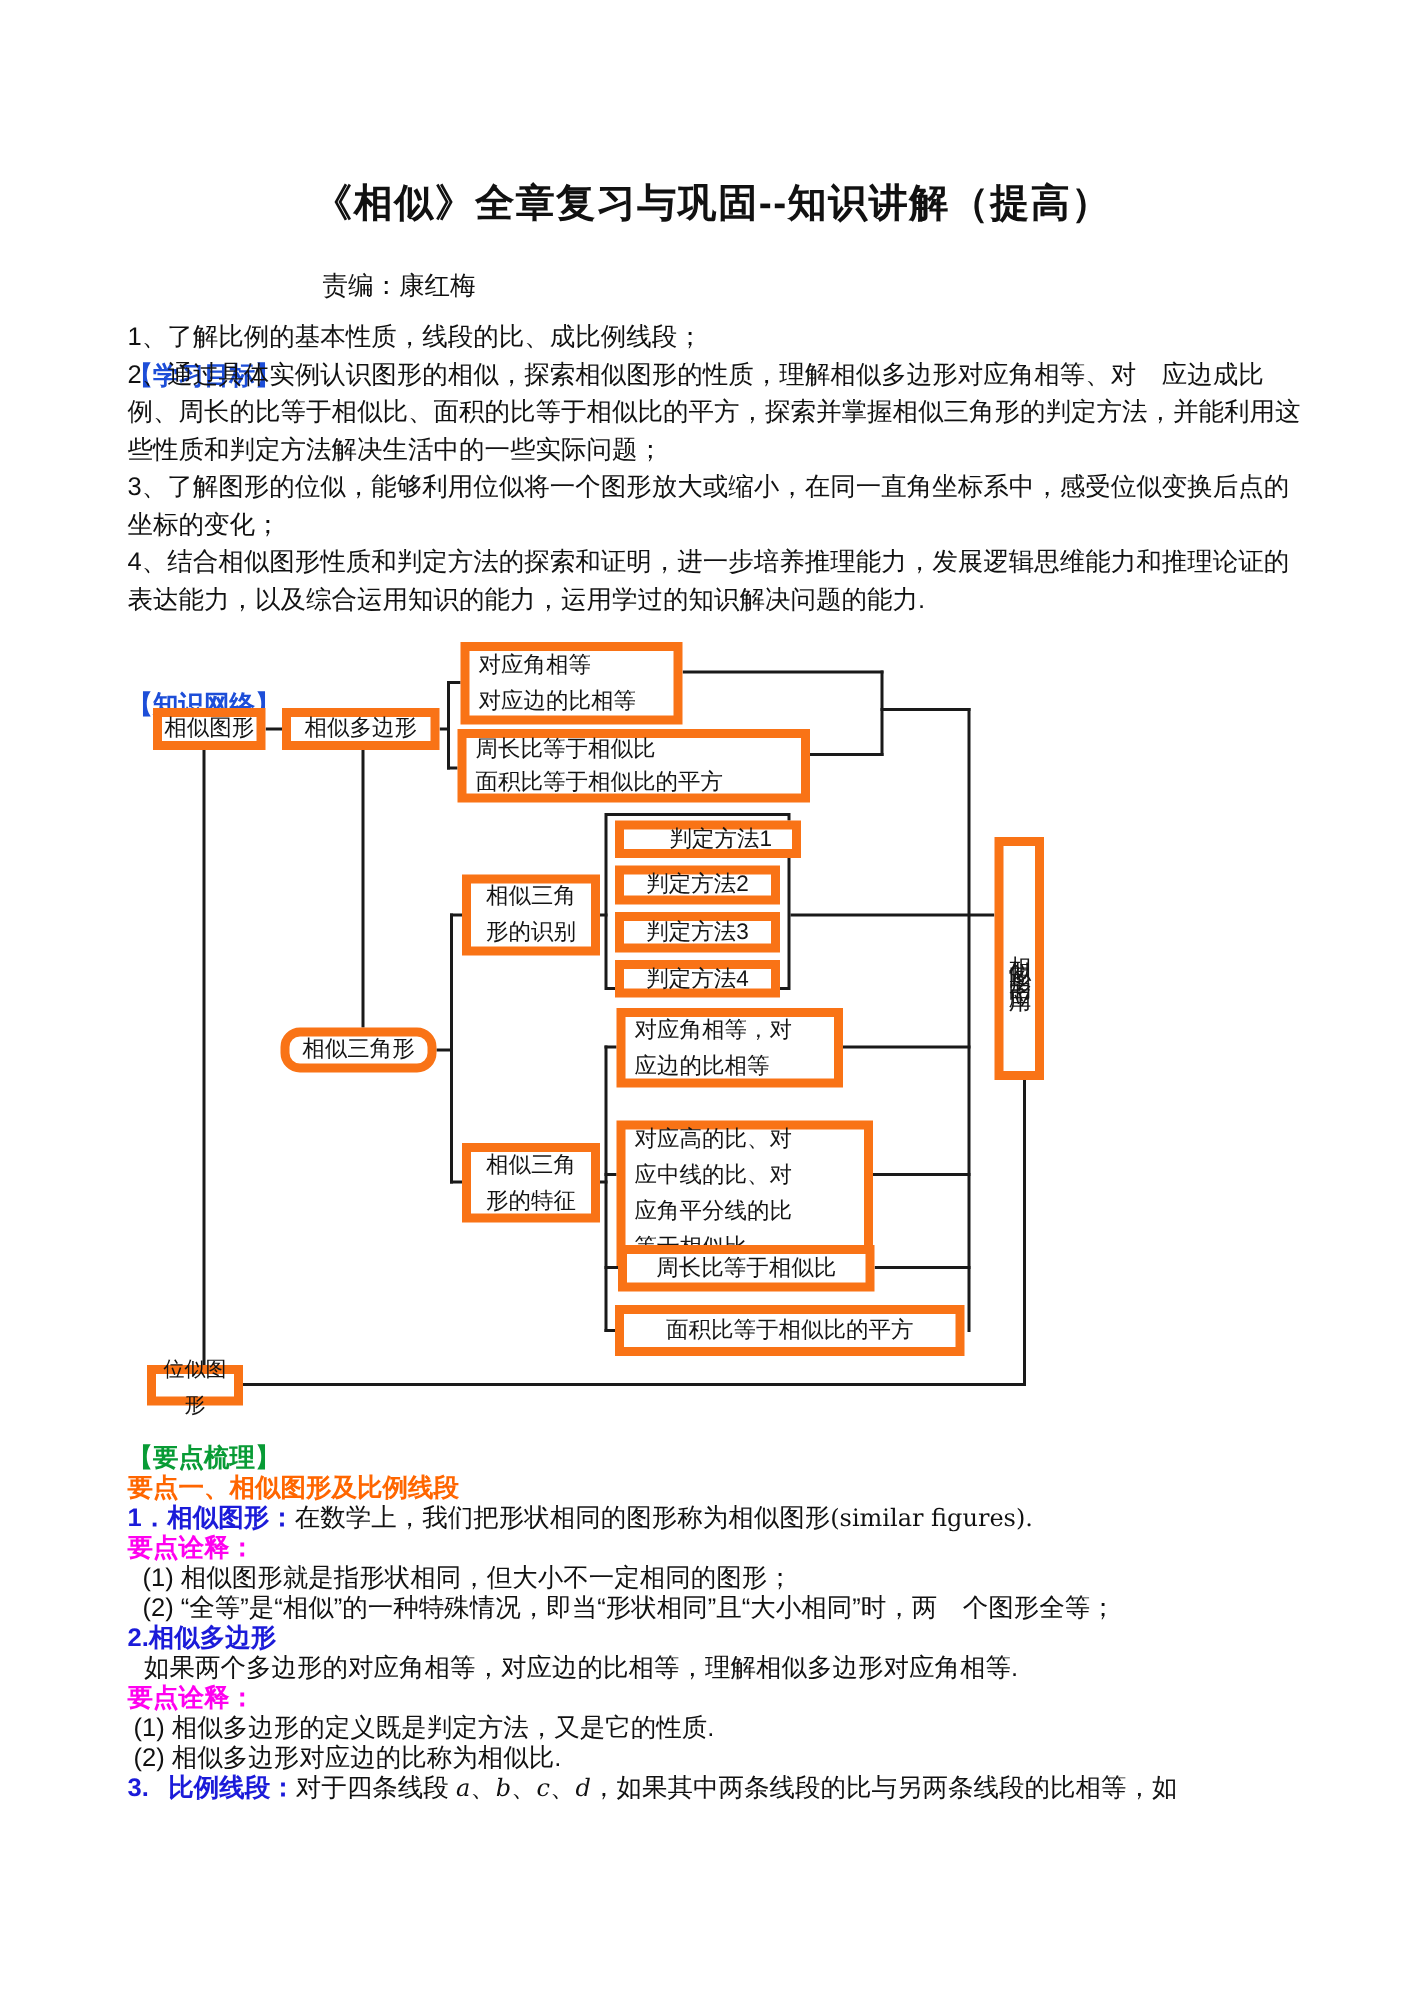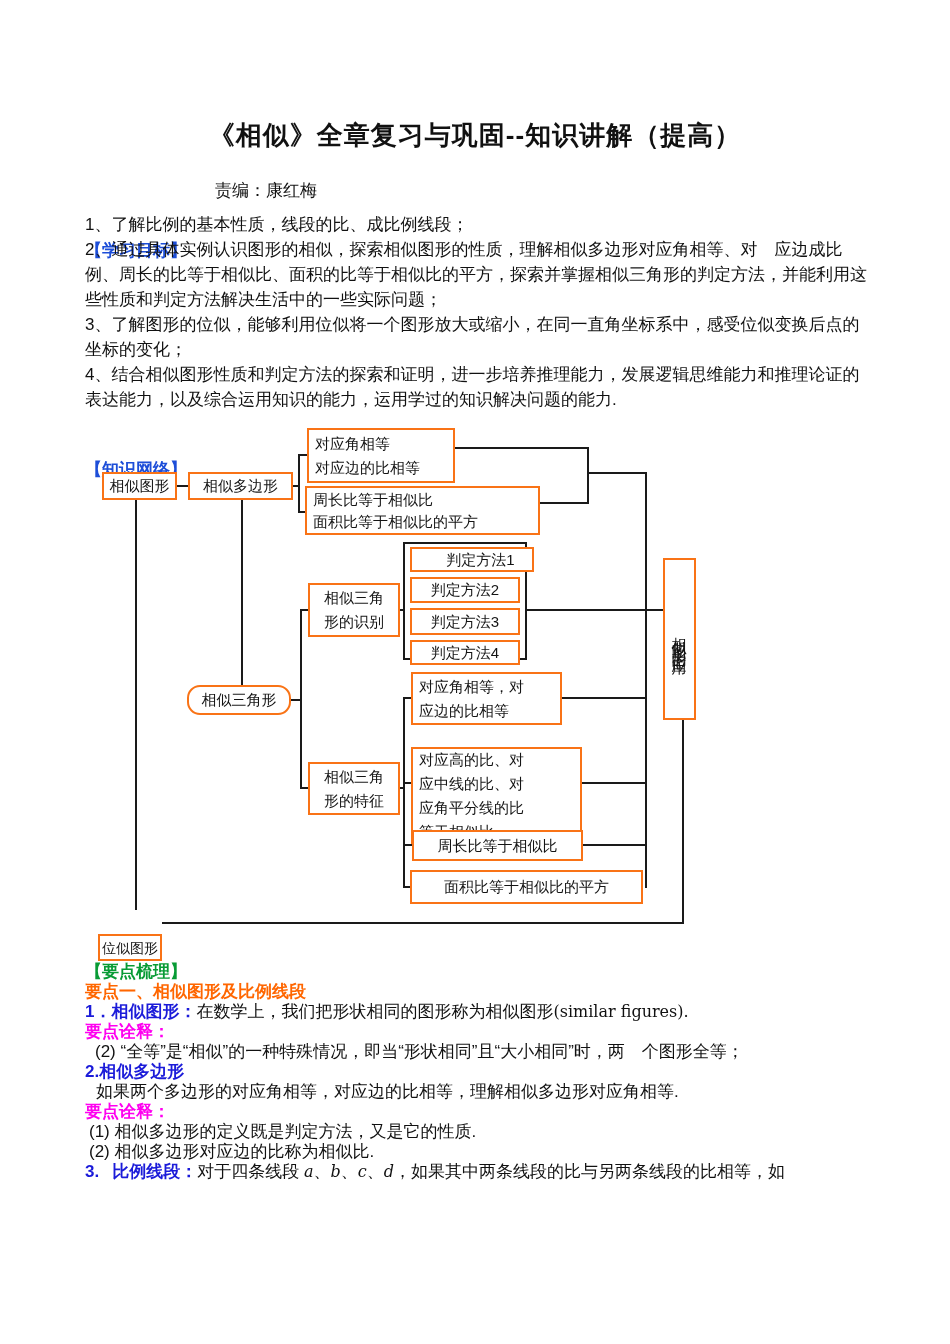--- a/index.html
+++ b/index.html
@@ -11,21 +11,21 @@
          font-size:26px;font-weight:bold;letter-spacing:1px;}
   .editor{position:absolute;left:215px;top:167px;font-size:17px;margin-top:12px;}
 
   .sec-green{position:absolute;font-size:17px;font-weight:bold;color:#1d4ed8;margin-top:48px;}
   .objectives{position:absolute;left:85px;top:212px;width:784px;
               font-size:17px;line-height:25px;}
   .objectives p{margin:0;}
 
   
   .diagram{position:absolute;left:90px;top:425px;width:625px;height:522px;}
-  .dbox{position:absolute;border:2px solid #f97316;background:#fff;box-sizing:border-box;
+  .dbox{position:absolute;border:6px solid #f97316;background:#fff;box-sizing:border-box;
         display:flex;align-items:center;justify-content:center;text-align:center;
         white-space:pre-line;font-size:15px;line-height:24px;color:#141414;}
   .dbox.tl{justify-content:flex-start;text-align:left;padding-left:6px;}
   .vbox{writing-mode:vertical-rl;letter-spacing:4px;line-height:29px;}
   .outer-rect{position:absolute;border:2px solid #1a1a1a;box-sizing:border-box;}
   .hl{position:absolute;height:2px;background:#1a1a1a;}
   .vl{position:absolute;width:2px;background:#1a1a1a;}
 
   
   .keypoints{position:absolute;left:85px;top:962px;width:792px;
@@ -114,29 +114,30 @@
     <div class="dbox" style="left:218px;top:337px;width:92px;height:53px;">相似三角
 形的特征</div>
     <div class="dbox tl" style="left:321px;top:247px;width:151px;height:53px;">对应角相等，对
 应边的比相等</div>
     <div class="dbox tl" style="left:321px;top:322px;width:171px;height:97px;">对应高的比、对
 应中线的比、对
 应角平分线的比
 等于相似比</div>
     <div class="dbox" style="left:322px;top:405px;width:171px;height:31px;">周长比等于相似比</div>
     <div class="dbox" style="left:320px;top:445px;width:233px;height:34px;">面积比等于相似比的平方</div>
-    <div class="dbox" style="left:8px;top:485px;width:64px;height:27px;font-size:14px;margin-top:24px;">位似图形</div>
+    <div class="dbox" style="left:8px;top:485px;width:64px;height:27px;font-size:14px;">位似图形</div>
     <div class="dbox vbox" style="left:573px;top:133px;width:33px;height:162px;">相似图形的应用</div>
   </div>
 
   <div class="keypoints">
     <p class="green">【要点梳理】</p>
     <p class="orange">要点一、相似图形及比例线段</p>
     <p><span class="blue">1．相似图形：</span><span>在数学上，我们把形状相同的图形称为相似图形</span><span class="en">(similar figures).</span></p>
     <p class="magenta">要点诠释：</p>
+    <p class="ind1">(1) 相似图形就是指形状相同，但大小不一定相同的图形；</p>
     <p class="ind1">(2) “全等”是“相似”的一种特殊情况，即当“形状相同”且“大小相同”时，两　个图形全等；</p>
     <p class="blue">2.相似多边形</p>
     <p class="ind2 mt6">如果两个多边形的对应角相等，对应边的比相等，理解相似多边形对应角相等.</p>
     <p class="magenta mt3">要点诠释：</p>
     <p class="ind3 mt7">(1) 相似多边形的定义既是判定方法，又是它的性质.</p>
     <p class="ind3 mt3">(2) 相似多边形对应边的比称为相似比.</p>
     <p><span class="blue num3">3.</span><span class="blue">比例线段：</span><span>对于四条线段 </span><span class="var">a</span><span>、</span><span class="var">b</span><span>、</span><span class="var">c</span><span>、</span><span class="var">d</span><span>，如果其中两条线段的比与另两条线段的比相等，如</span></p>
   </div>
 
 </div>

